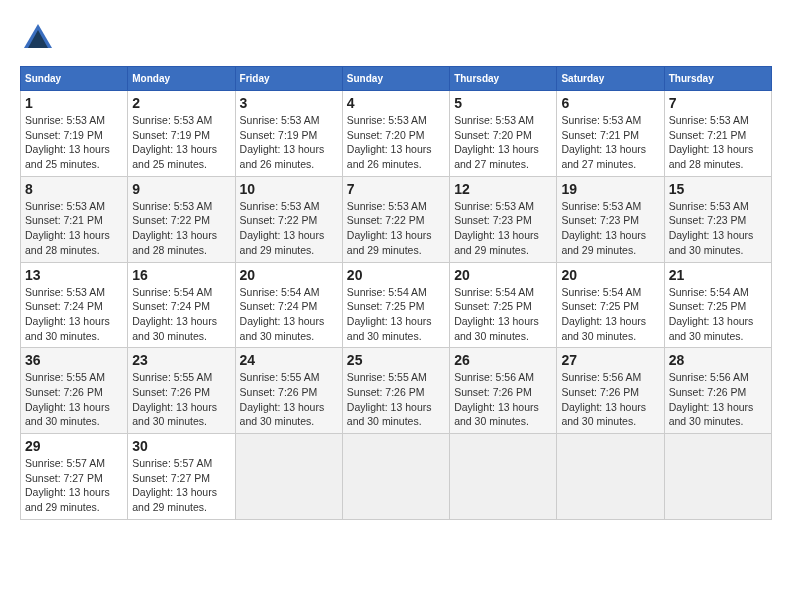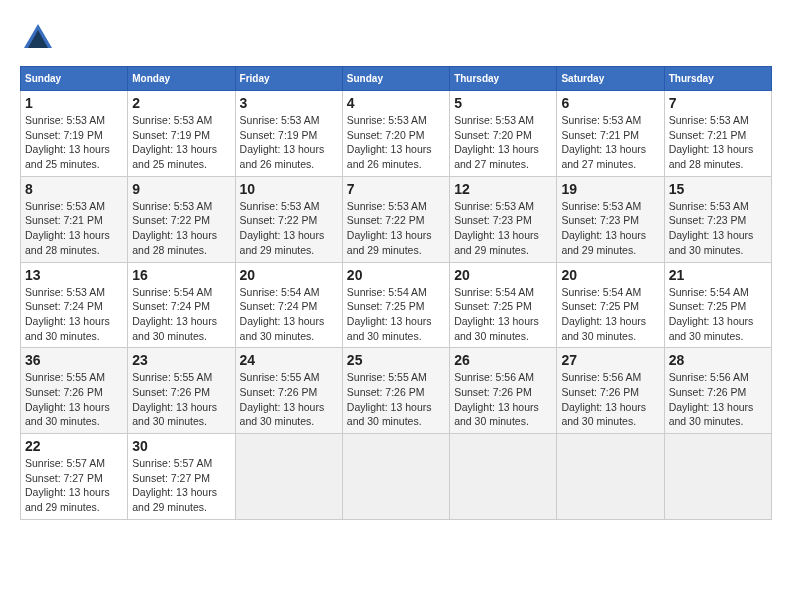--- a/index.html
+++ b/index.html
@@ -346,21 +346,21 @@
         <span class="day-num">28</span>
         <div class="day-info">
           <span>Sunrise: 5:56 AM</span><br>
           <span>Sunset: 7:26 PM</span><br>
           <span>Daylight: 13 hours and 30 minutes.</span>
         </div>
       </td>
       </tr>
       <tr>
         <td>
-        <span class="day-num">22</span>
+        <span class="day-num">29</span>
         <div class="day-info">
           <span>Sunrise: 5:57 AM</span><br>
           <span>Sunset: 7:27 PM</span><br>
           <span>Daylight: 13 hours and 29 minutes.</span>
         </div>
       </td>
         <td>
         <span class="day-num">30</span>
         <div class="day-info">
           <span>Sunrise: 5:57 AM</span><br>

